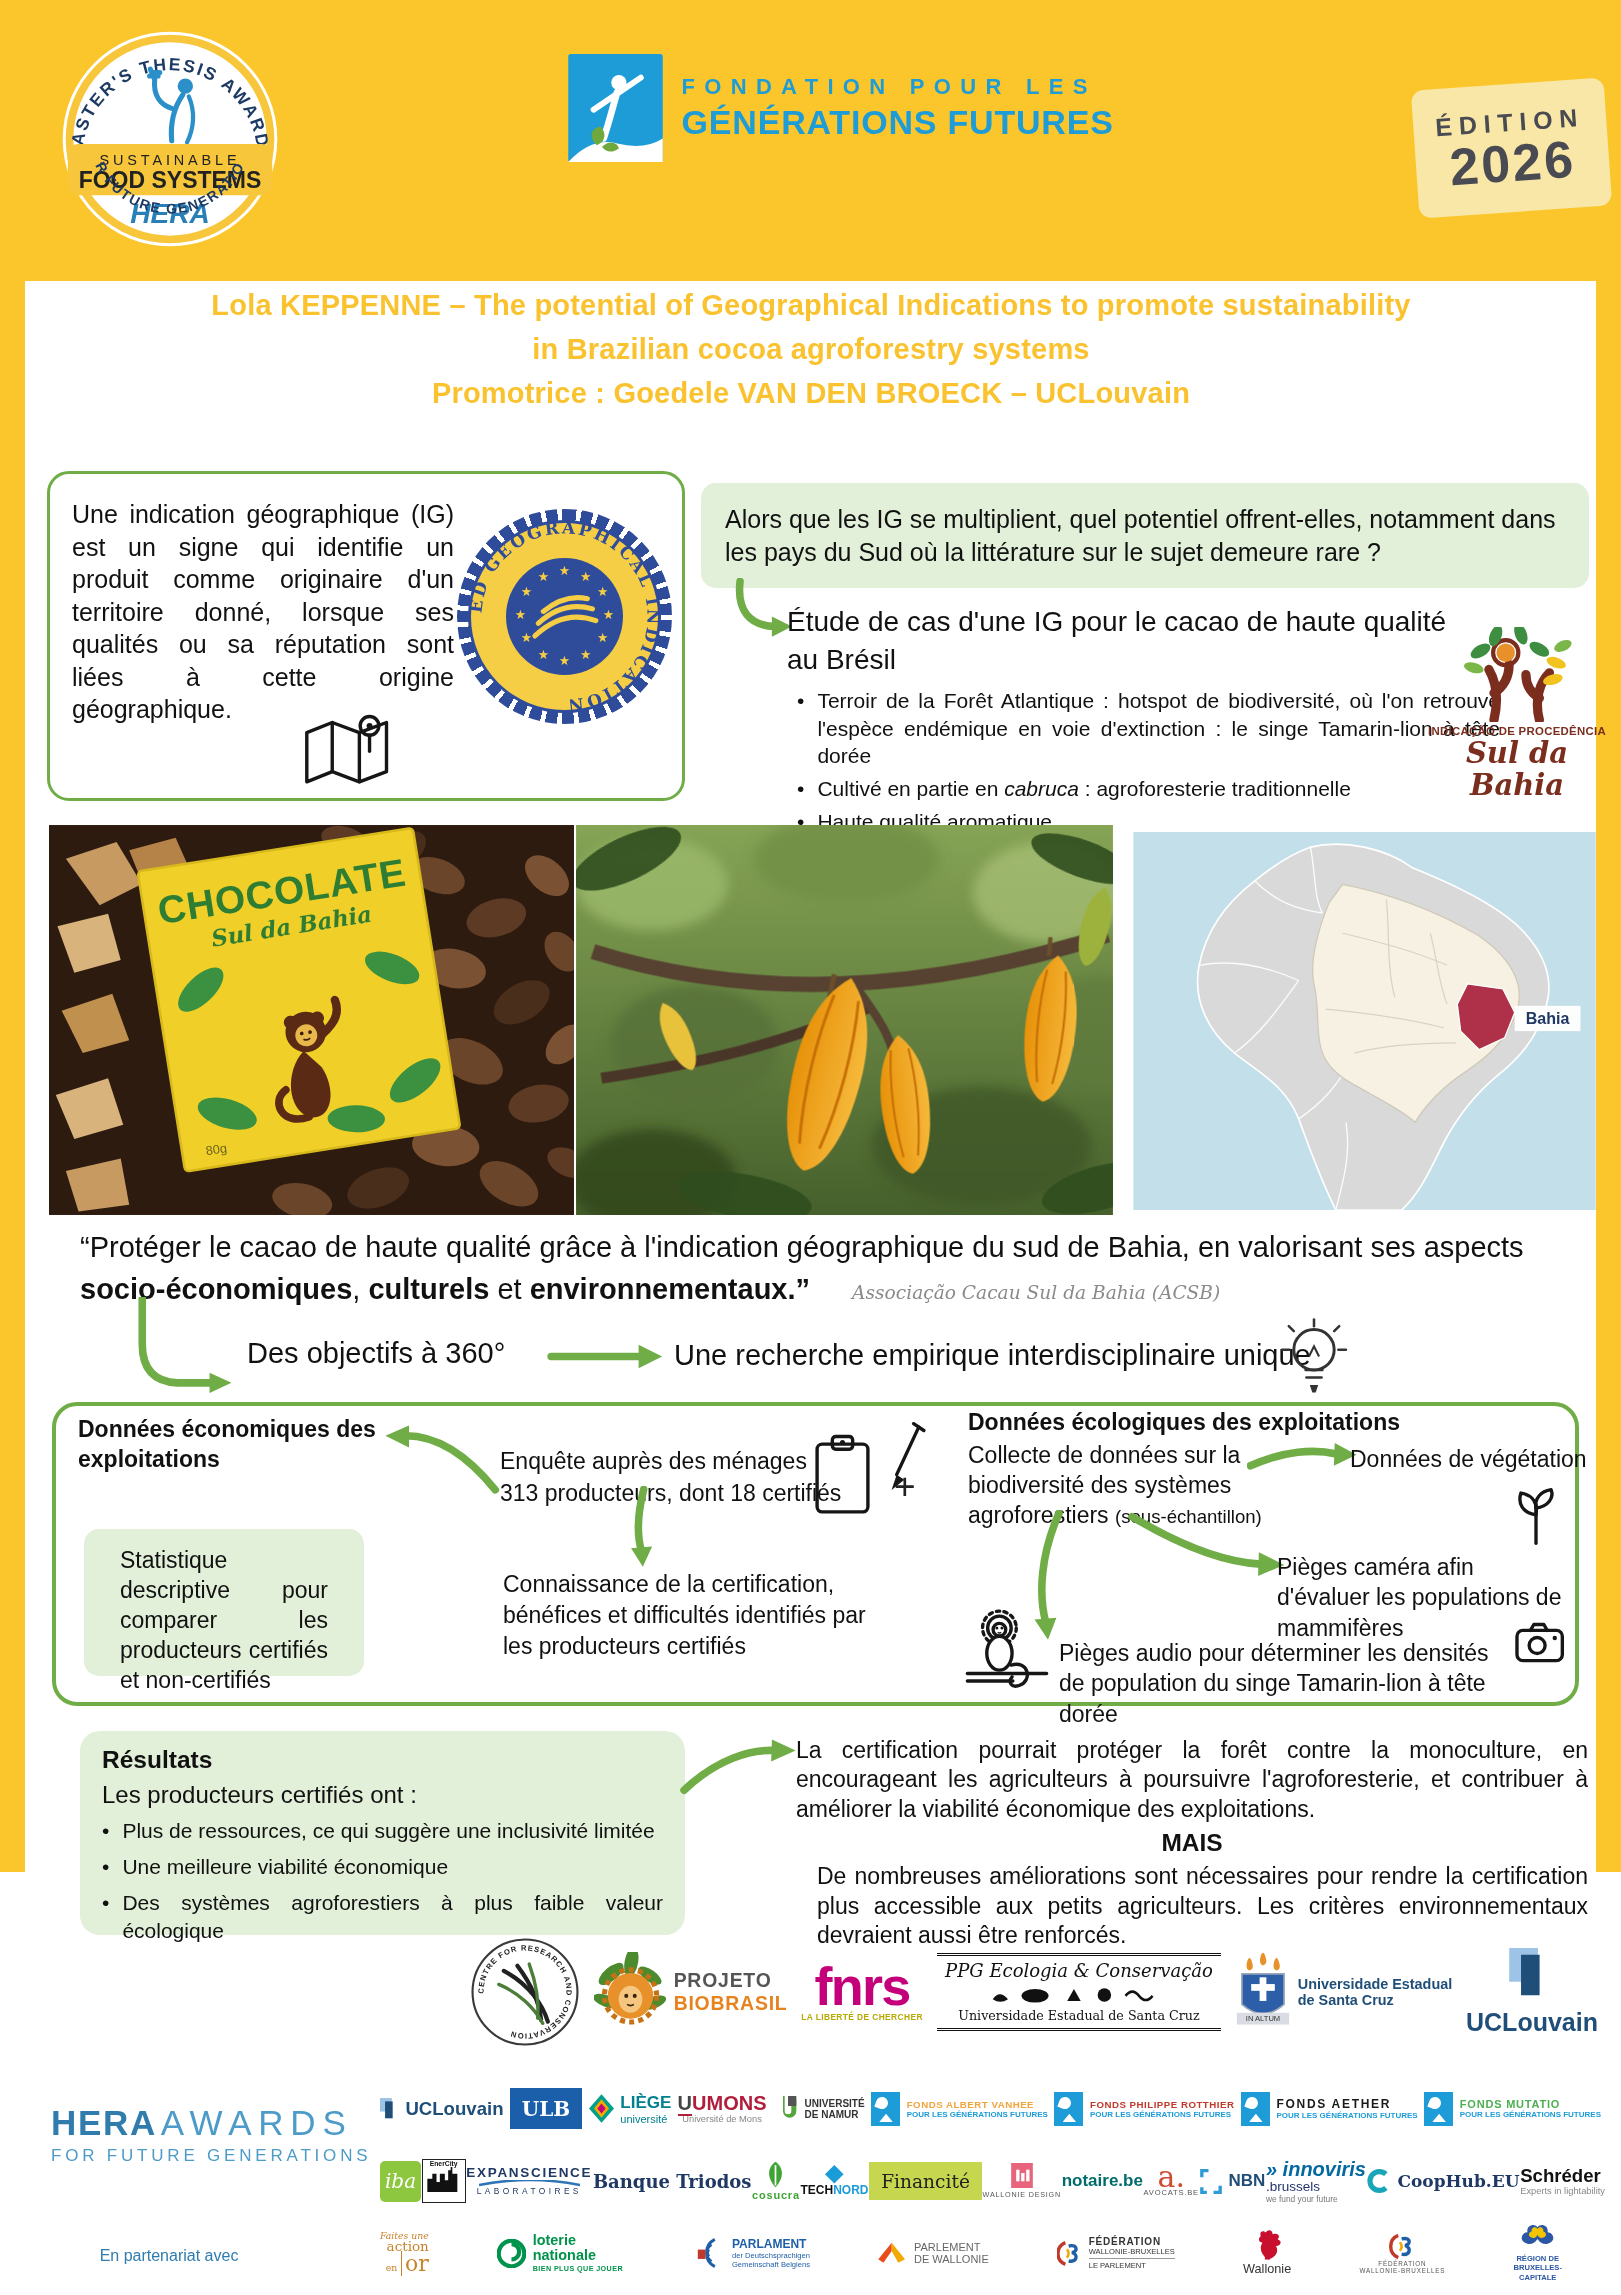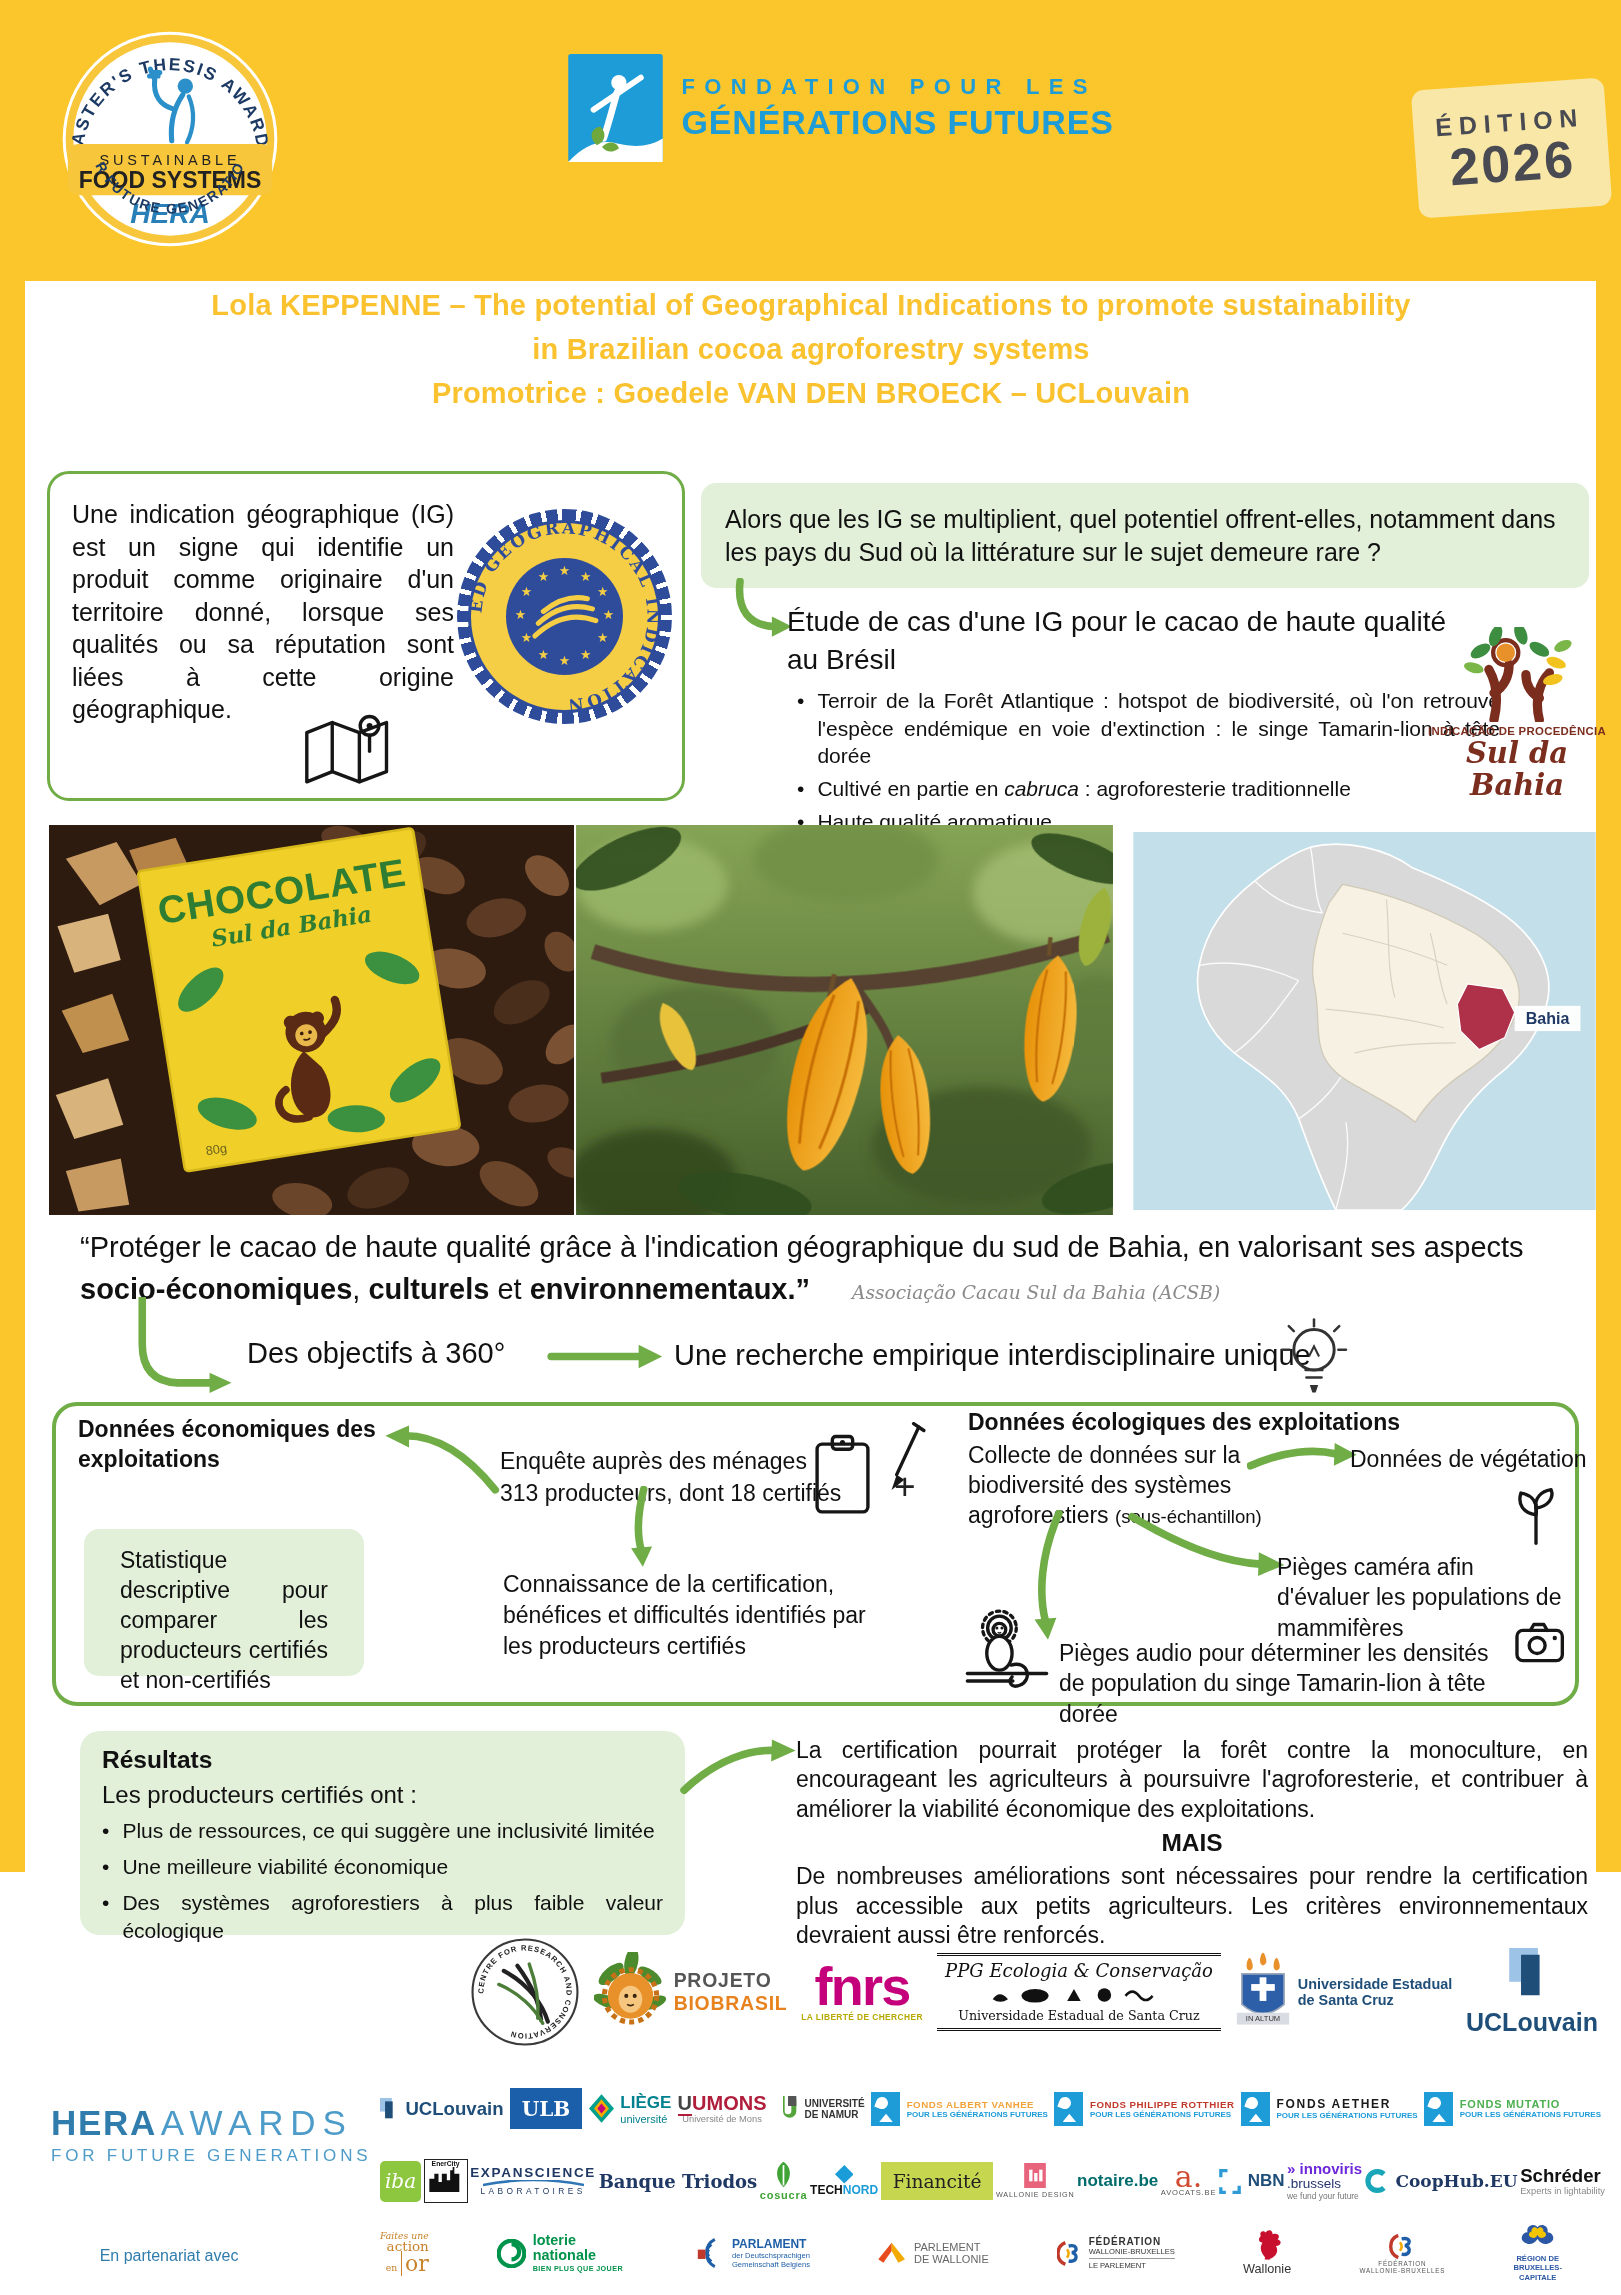--- a/index.html
+++ b/index.html
@@ -457,21 +457,21 @@
       </div>
     </div>
   </div>
   <svg class="abs" style="left:679px;top:1736px;" width="120" height="61" viewBox="0 0 142 72">
     <path class="ar" d="M6,64 C46,26 86,16 112,17"></path>
       <path class="ah" d="M110,4 L138,17 L109,30 Z"></path>
   </svg>
   <div class="abs" style="left:796px;top:1736px;width:792px;">
     <div class="jt" style="font-size:23px;line-height:1.28;">La certification pourrait protéger la forêt contre la monoculture, en encourageant les agriculteurs à poursuivre l'agroforesterie, et contribuer à améliorer la viabilité économique des exploitations.</div>
     <div style="text-align:center;font-size:24.5px;font-weight:bold;margin:5px 0;">MAIS</div>
-    <div class="jt" style="font-size:23px;line-height:1.28;">De nombreuses améliorations sont nécessaires pour rendre la certification plus accessible aux petits agriculteurs. Les critères environnementaux devraient aussi être renforcés.</div>
+    <div class="jt" style="font-size:23px;line-height:1.28;margin-left:21px;">De nombreuses améliorations sont nécessaires pour rendre la certification plus accessible aux petits agriculteurs. Les critères environnementaux devraient aussi être renforcés.</div>
   </div>
 
   <div class="abs" style="left:470px;top:1937px;width:1128px;height:110px;display:flex;align-items:center;justify-content:space-between;">
     <svg width="110" height="110" viewBox="0 0 130 130">
       <circle cx="65" cy="65" r="62" fill="#fff" stroke="#3a3a3a" stroke-width="2.5"></circle>
       <defs>
           <path id="azc" d="M 16,65 A 49,49 0 1 1 114,65 A 49,49 0 1 1 16,65" fill="none"></path>
         </defs>
       <text font-size="9" font-weight="bold" fill="#222" letter-spacing="1.2">
         <textPath href="#azc" startOffset="25%" text-anchor="middle">• ANTWERP ZOO CENTRE FOR RESEARCH AND CONSERVATION</textPath>
@@ -671,21 +671,21 @@
       <div style="font-family:'DejaVu Serif',serif;font-size:30px;color:#D14B32;line-height:.8;">a.</div>
       <div style="font-size:7.6px;color:#555;letter-spacing:0.8px;">AVOCATS.BE</div>
     </div>
     <div class="lgr">
       <svg width="22" height="25" viewBox="0 0 26 30">
           <path d="M2,10 V2 h8 M24,20 v8 h-8 M2,22 v6 h6" stroke="#2E9BD6" stroke-width="4" fill="none"></path>
         </svg>
       <span style="font-size:17px;font-weight:bold;color:#1F4E79;">NBN</span>
     </div>
     <div class="lg" style="align-items:flex-start;">
-      <div style="font-size:15px;font-weight:bold;color:#6d28d9;">» <span>innoviris</span></div>
+      <div style="font-size:20px;font-weight:bold;color:#0369a1;font-style:italic;">» <span>innoviris</span></div>
       <div style="font-size:13.5px;color:#24356E;">.brussels</div>
       <div style="font-size:8.4px;color:#777;">we fund your future</div>
     </div>
     <div class="lgr">
       <svg width="24" height="24" viewBox="0 0 28 28">
           <path d="M22,6 A11,11 0 1 0 22,22" stroke="#19A6B8" stroke-width="6" fill="none"></path>
         </svg>
       <span style="font-family:'DejaVu Serif',serif;font-weight:bold;font-size:17px;color:#1F3864;">CoopHub.EU</span>
     </div>
     <div class="lg" style="align-items:flex-start;">

